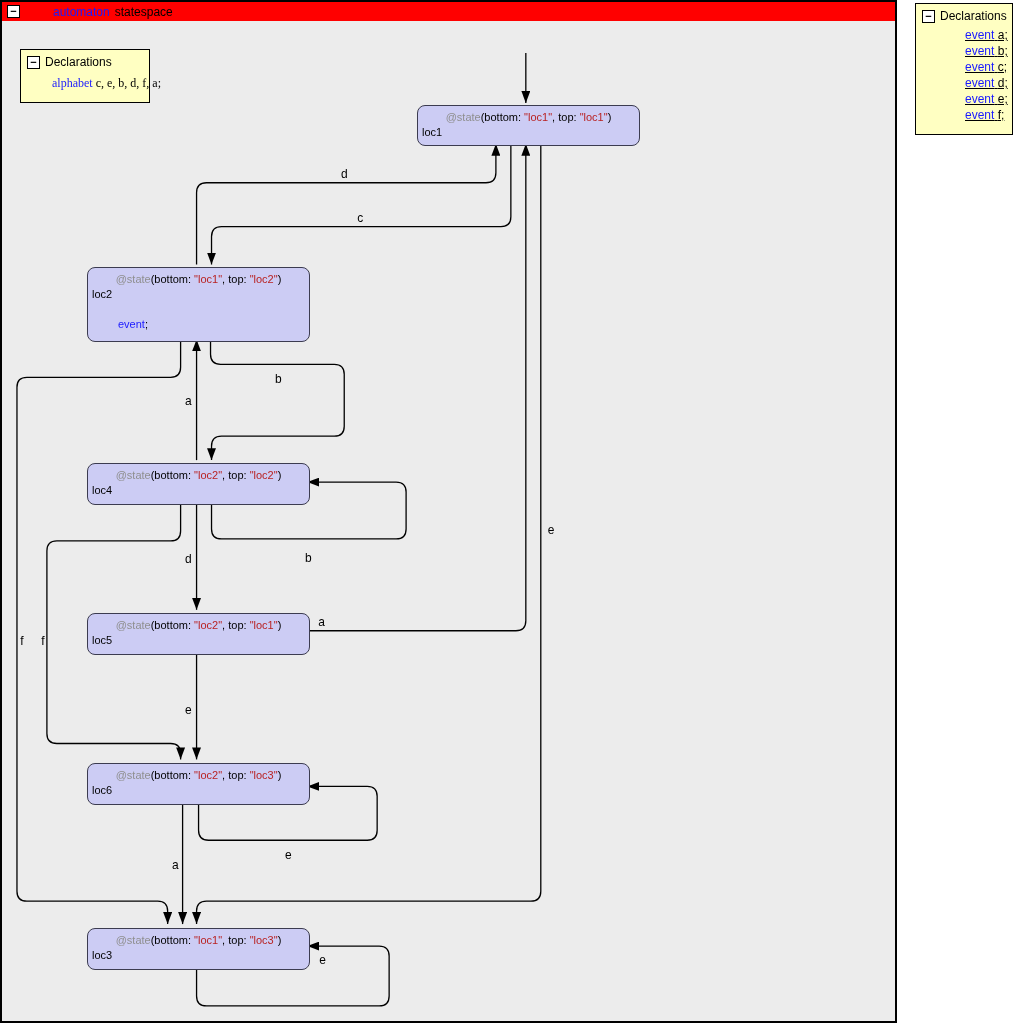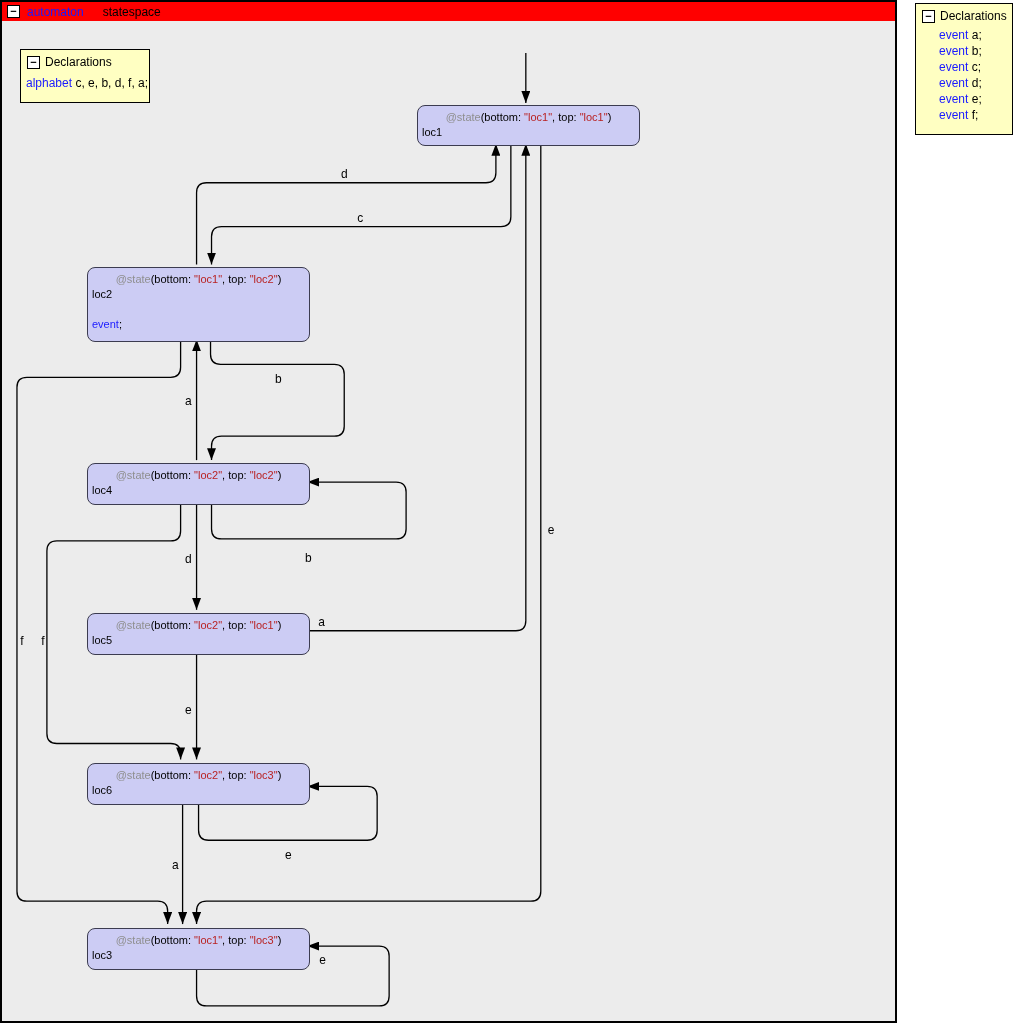--- a/index.html
+++ b/index.html
@@ -7,31 +7,31 @@
        font-family:"Liberation Sans",sans-serif;}
   .canvas{position:absolute;left:0;top:0;width:897px;height:1023px;
           border:2px solid #000;background:#ececec;box-sizing:border-box;}
   .titlebar{position:absolute;left:0;top:0;width:100%;height:19px;background:#ff0000;
             display:flex;align-items:center;padding-left:5px;box-sizing:border-box;
             font-size:12px;color:#000;}
   .minbtn{width:13px;height:13px;background:#fff;border:1px solid #000;box-sizing:border-box;
           font-size:11px;line-height:10px;text-align:center;display:inline-block;
           font-weight:bold;flex:none;cursor:default;}
   .titlebar .minbtn{margin-right:7px;}
-  .kw{color:#1a1aff;}
+  .kw{color:#1a1aff;margin-left:26px;}
   .str{color:#b92222;}
   .gray{color:#8f8f8f;}
   .declbox{position:absolute;background:#ffffc2;border:1px solid #000;box-sizing:border-box;
            font-size:12px;color:#000;}
   .alphabet-box{left:18px;top:47px;width:130px;height:54px;}
   .declhead{display:flex;align-items:center;gap:5px;padding:5px 0 0 6px;}
-  .alphabet-line{padding:7px 15px 0 5px;white-space:nowrap;}
+  .alphabet-line{padding:7px 15px 0 5px;white-space:nowrap;font-family:Liberation Serif, serif;}
   .events-panel{left:915px;top:3px;width:98px;height:132px;}
   .event-line{padding-left:23px;line-height:16px;white-space:nowrap;}
-  .events-list{padding-top:4px;}
+  .events-list{padding-top:4px;text-decoration:underline;}
   svg.edges{position:absolute;left:0;top:0;}
   .edge{fill:none;stroke:#000;stroke-width:1.3px;}
   .edge-label{font-size:12px;fill:#000;font-family:"Liberation Sans",sans-serif;}
   .state{position:absolute;background:#ccccf4;border:1.5px solid #3c3c50;border-radius:8px;
          box-sizing:border-box;font-size:11px;line-height:15px;color:#000;padding-top:4px;}
   .state .ann{text-align:center;white-space:nowrap;}
   .state .nm{padding-left:4px;}
   .state .blank{height:15px;}
 </style>
 </head>
@@ -72,21 +72,21 @@
       <text x="289" y="861" text-anchor="middle" class="edge-label">e</text>
       <path d="M 183,803 L 183,926" class="edge" marker-end="url(#arrowhead)"></path>
       <text x="179" y="871" text-anchor="end" class="edge-label">a</text>
       <path d="M 197,968 L 197,998 Q 197,1008 207,1008 L 380,1008 Q 390,1008 390,998 L 390,958 Q 390,948 380,948 L 308,948" class="edge" marker-end="url(#arrowhead)"></path>
       <text x="320" y="966" text-anchor="start" class="edge-label">e</text>
     </svg>
 
   <div class="titlebar">
     <span class="minbtn">−</span>
     <span class="kw">automaton</span>
-    <span style="margin-left:19px;">statespace</span>
+    <span style="margin-left:5px;">statespace</span>
   </div>
 
   <div class="declbox alphabet-box">
     <div class="declhead">
       <span class="minbtn">−</span>
       <span>Declarations</span>
     </div>
     <div class="alphabet-line">
       <span class="kw">alphabet</span>
       <span>c, e, b, d, f, a;</span>

